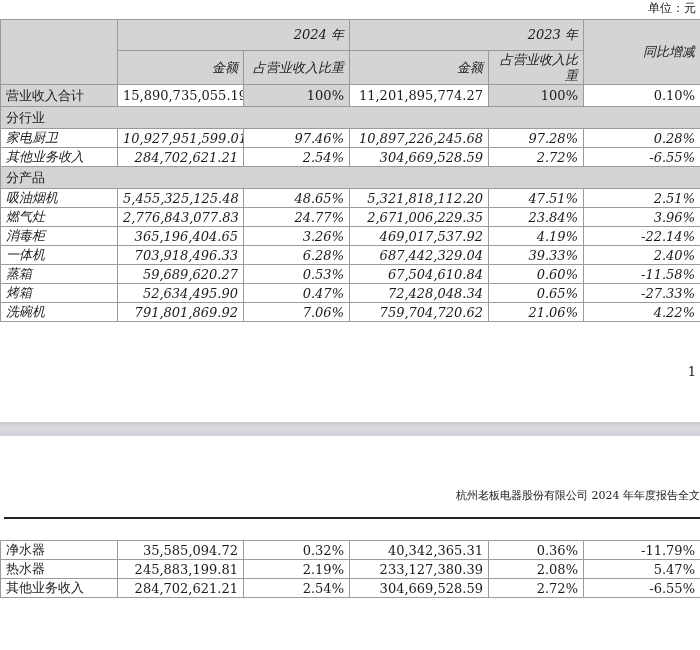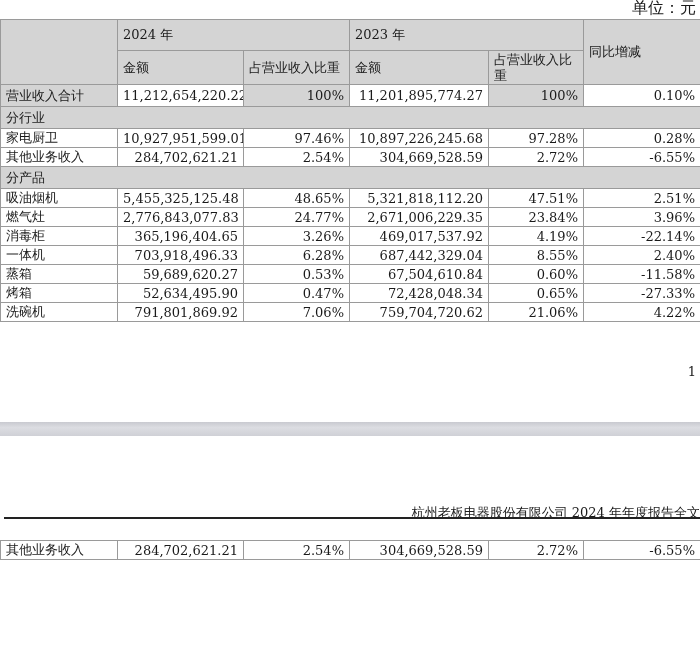--- a/index.html
+++ b/index.html
@@ -1,35 +1,35 @@
 <!DOCTYPE html>
 <html><head>
 <meta charset="utf-8">
 <style>
   html, body { margin: 0; padding: 0; background: #ffffff; }
   body { width: 700px; height: 650px; position: relative; overflow: hidden;
          font-family: "DejaVu Serif", "Liberation Serif", serif; color: #1a1a1a; font-size: 13px; }
-  .unit { position: absolute; top: 0; right: 4px; font-size: 16px; line-height: 16px; }
+  .unit { position: absolute; top: 0; right: 4px; font-size: 12px; line-height: 16px; }
   table { border-collapse: collapse; table-layout: fixed; position: absolute; left: 0; width: 700px; }
   td { border: 1px solid #9a9a9a; padding: 0 5px; white-space: nowrap; overflow: hidden; font-size: 13px; }
   .g { background: #d4d4d4; }
   .w { background: #ffffff; }
-  .c { text-align: left; }
+  .c { text-align: right; font-style: italic; }
   .r { text-align: right; }
   .l { text-align: left; }
   #top { top: 19px; }
   #top tr.h1 td { height: 30px; }
   #top tr.h2 td { height: 33px; line-height: 16px; }
   #top tr.tot td { height: 21px; margin-top: 40px; }
   #top tr.sec td { height: 21px; }
-  #top tr.d td { height: 17px; }
+  #top tr.d td { height: 17px; font-style: italic; }
   .page-num { position: absolute; top: 364px; right: 4px; font-size: 13px; }
   .gapbar { position: absolute; top: 422px; left: 0; width: 700px; height: 14px;
             background: linear-gradient(#c9cad0, #dcdde2 40%, #cfd0d6); }
-  .header-text { position: absolute; top: 504px; right: 0; font-size: 13px; white-space: nowrap; }
+  .header-text { position: absolute; top: 488px; right: 0; font-size: 11px; white-space: nowrap; }
   .header-line { position: absolute; top: 517px; left: 4px; right: 0; height: 2px; background: #222; }
   #bottom { top: 540px; }
   #bottom tr td { height: 17px; }
 </style>
 </head>
 <body>
 
 <div class="unit">单位：元</div>
 
 <table id="top">
@@ -49,21 +49,21 @@
     <td class="g c" rowspan="2">同比增减</td>
   </tr>
   <tr class="h2">
     <td class="g c">金额</td>
     <td class="g c" style="white-space:normal">占营业收入比重</td>
     <td class="g c">金额</td>
     <td class="g c" style="white-space:normal">占营业收入比重</td>
   </tr>
   <tr class="tot">
     <td class="g l">营业收入合计</td>
-    <td class="w r">11,212,654,220.22</td>
+    <td class="w r">15,890,735,055.19</td>
     <td class="g r">100%</td>
     <td class="w r">11,201,895,774.27</td>
     <td class="g r">100%</td>
     <td class="w r">0.10%</td>
   </tr>
   <tr class="sec">
     <td class="g l" colspan="6">分行业</td>
   </tr>
   <tr class="d">
     <td class="l">家电厨卫</td>
@@ -106,21 +106,21 @@
     <td class="r">3.26%</td>
     <td class="r">469,017,537.92</td>
     <td class="r">4.19%</td>
     <td class="r">-22.14%</td>
   </tr>
   <tr class="d">
     <td class="l">一体机</td>
     <td class="r">703,918,496.33</td>
     <td class="r">6.28%</td>
     <td class="r">687,442,329.04</td>
-    <td class="r">8.55%</td>
+    <td class="r">39.33%</td>
     <td class="r">2.40%</td>
   </tr>
   <tr class="d">
     <td class="l">蒸箱</td>
     <td class="r">59,689,620.27</td>
     <td class="r">0.53%</td>
     <td class="r">67,504,610.84</td>
     <td class="r">0.60%</td>
     <td class="r">-11.58%</td>
   </tr>
@@ -153,20 +153,36 @@
 <table id="bottom">
   <colgroup>
     <col style="width:117px">
       <col style="width:126px">
       <col style="width:106px">
     <col style="width:139px">
       <col style="width:95px">
       <col style="width:117px">
   </colgroup>
   <tbody>
+      <tr>
+    <td class="l">净水器</td>
+    <td class="r">35,585,094.72</td>
+    <td class="r">0.32%</td>
+    <td class="r">40,342,365.31</td>
+    <td class="r">0.36%</td>
+    <td class="r">-11.79%</td>
+  </tr>
+  <tr>
+    <td class="l">热水器</td>
+    <td class="r">245,883,199.81</td>
+    <td class="r">2.19%</td>
+    <td class="r">233,127,380.39</td>
+    <td class="r">2.08%</td>
+    <td class="r">5.47%</td>
+  </tr>
   <tr>
     <td class="l">其他业务收入</td>
     <td class="r">284,702,621.21</td>
     <td class="r">2.54%</td>
     <td class="r">304,669,528.59</td>
     <td class="r">2.72%</td>
     <td class="r">-6.55%</td>
   </tr>
 </tbody>
   </table>

